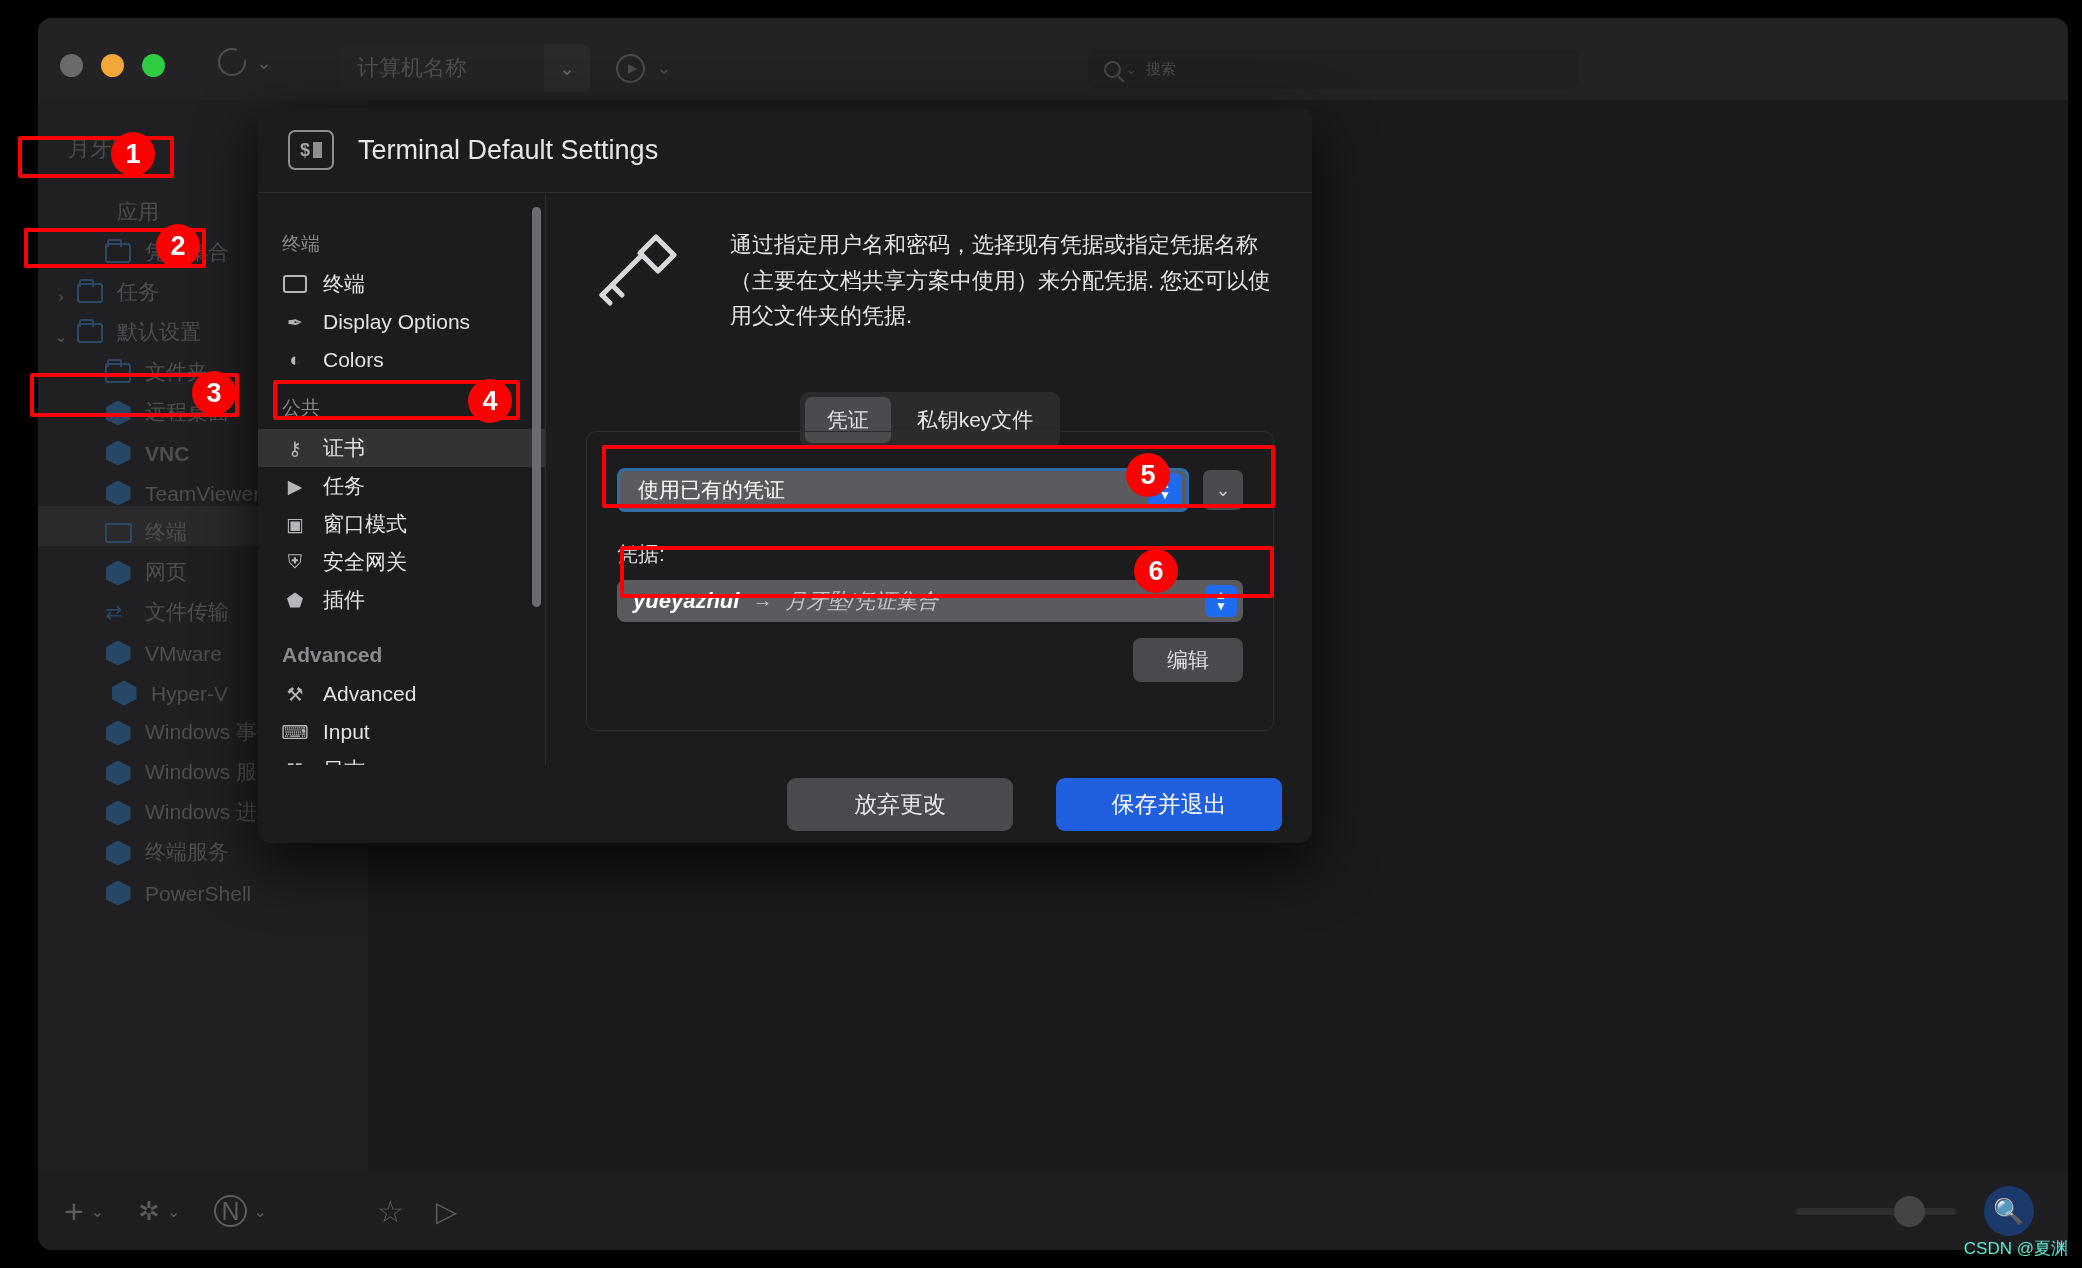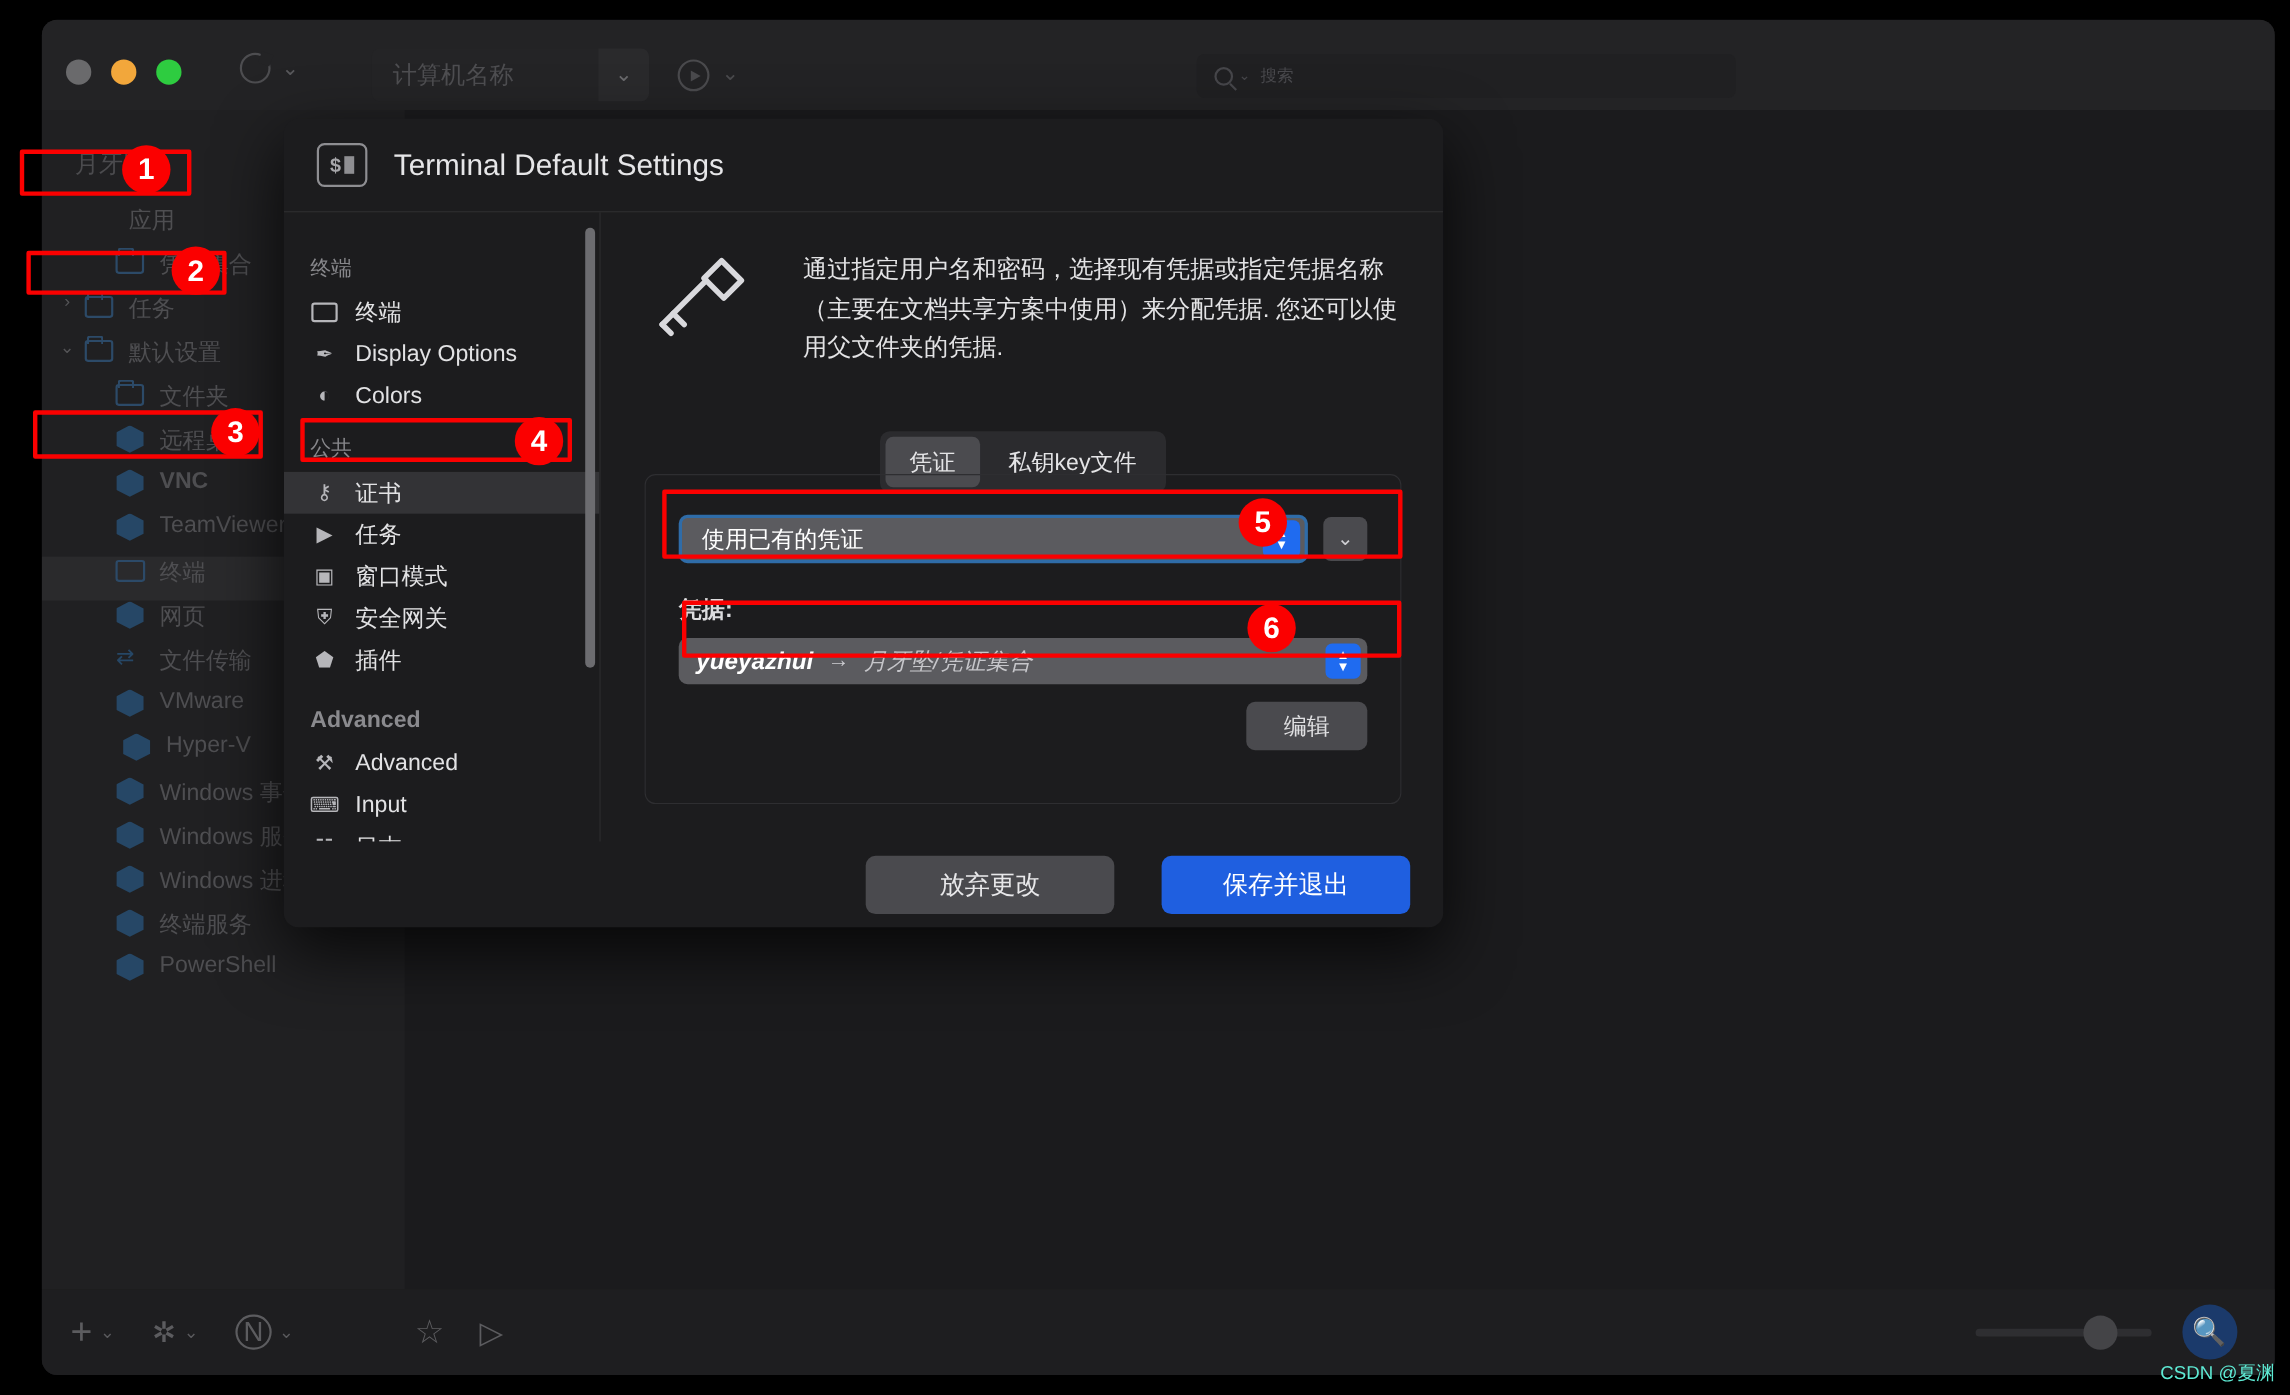--- a/index.html
+++ b/index.html
@@ -52,21 +52,21 @@
   .search-box .mag { width:17px;height:17px;border:2px solid #46464a;border-radius:50%;position:relative;}
   .search-box .mag::after{content:"";position:absolute;right:-6px;bottom:-4px;width:8px;height:2px;background:#46464a;transform:rotate(45deg);}
   .search-box .sc { color:#46464a; font-size:13px; margin-left:-4px;}
   .search-box .ph { color:#49494d; font-size:15px; }
 
   
   .sidebar { position:absolute; left:0; top:82px; width:330px; bottom:78px; background:#202022; }
   .sb-title { color:#4b4b4e; font-size:22px; padding:34px 0 0 30px; }
   .tree { margin-top:22px; }
   .tree-row {
-    display:flex; align-items:flex-start; height:40px; color:#4e4e51; font-size:21px;
+    display:flex; align-items:flex-end; height:40px; color:#4e4e51; font-size:21px;
     position:relative;
   }
   .tree-row.sel { background:#2a2a2c; }
   .tw { width:26px; text-align:center; color:#545457; font-size:16px; flex:none; }
   .ico { width:32px; height:26px; flex:none; margin-right:11px; display:flex; align-items:center; justify-content:center; }
   .folder-ico { width:26px;height:20px;border:2px solid #2c4a68;border-radius:3px;position:relative;}
   .folder-ico::before{content:"";position:absolute;left:0;top:-6px;width:11px;height:6px;border:2px solid #2c4a68;border-bottom:none;border-radius:3px 3px 0 0;}
   .cube-ico { width:25px;height:25px;background:#264766;clip-path:polygon(50% 0,100% 27%,100% 75%,50% 100%,0 75%,0 27%); position:relative;}
   .term-ico { width:27px;height:20px;border:2px solid #2c4a68;border-radius:3px; }
   .xfer-ico { width:25px;height:22px; color:#264766; font-size:20px; line-height:20px; }
@@ -125,21 +125,21 @@
   .sel-row { display:flex; align-items:center; gap:14px; }
   .select-main {
     flex:1; height:44px; background:#5b5b5f; border-radius:8px;
     display:flex; align-items:center; padding:0 4px 0 18px; color:#fff; font-size:21px;
     border:3px solid #2f6ca8;
   }
   .sel-label { flex:1; }
   .stepper { width:34px;height:34px;border-radius:6px;background:#1f6bf0;display:flex;flex-direction:column;align-items:center;justify-content:center;color:#fff;font-size:12px;line-height:11px;}
   .drop-btn { width:40px;height:40px;border-radius:7px;background:#4a4a4e;display:flex;align-items:center;justify-content:center;color:#d0d0d4;font-size:18px;}
 
-  .field-label { color:#dcdcde; font-size:21px; margin-top:28px;font-weight:bold; }
+  .field-label { color:#dcdcde; font-size:21px; margin-top:28px; }
   .cred-row { display:flex; align-items:center; gap:0; margin-top:12px;font-style:italic; }
   .cred-box {
     flex:1; height:42px; background:#5b5b5f; border-radius:8px;
     display:flex; align-items:center; padding:0 6px 0 16px; gap:13px;
   }
   .cred-user { color:#fff; font-size:22px; font-weight:bold; }
   .cred-arrow { color:#cfcfd3; font-size:20px; }
   .cred-path { color:#c6c6ca; font-size:21px; }
   .cred-stepper { width:32px;height:32px;border-radius:6px;background:#1f6bf0;display:flex;flex-direction:column;align-items:center;justify-content:center;color:#fff;font-size:12px;line-height:11px;margin-left:auto;}
   .edit-row { display:flex; justify-content:flex-end; margin-top:16px; }

